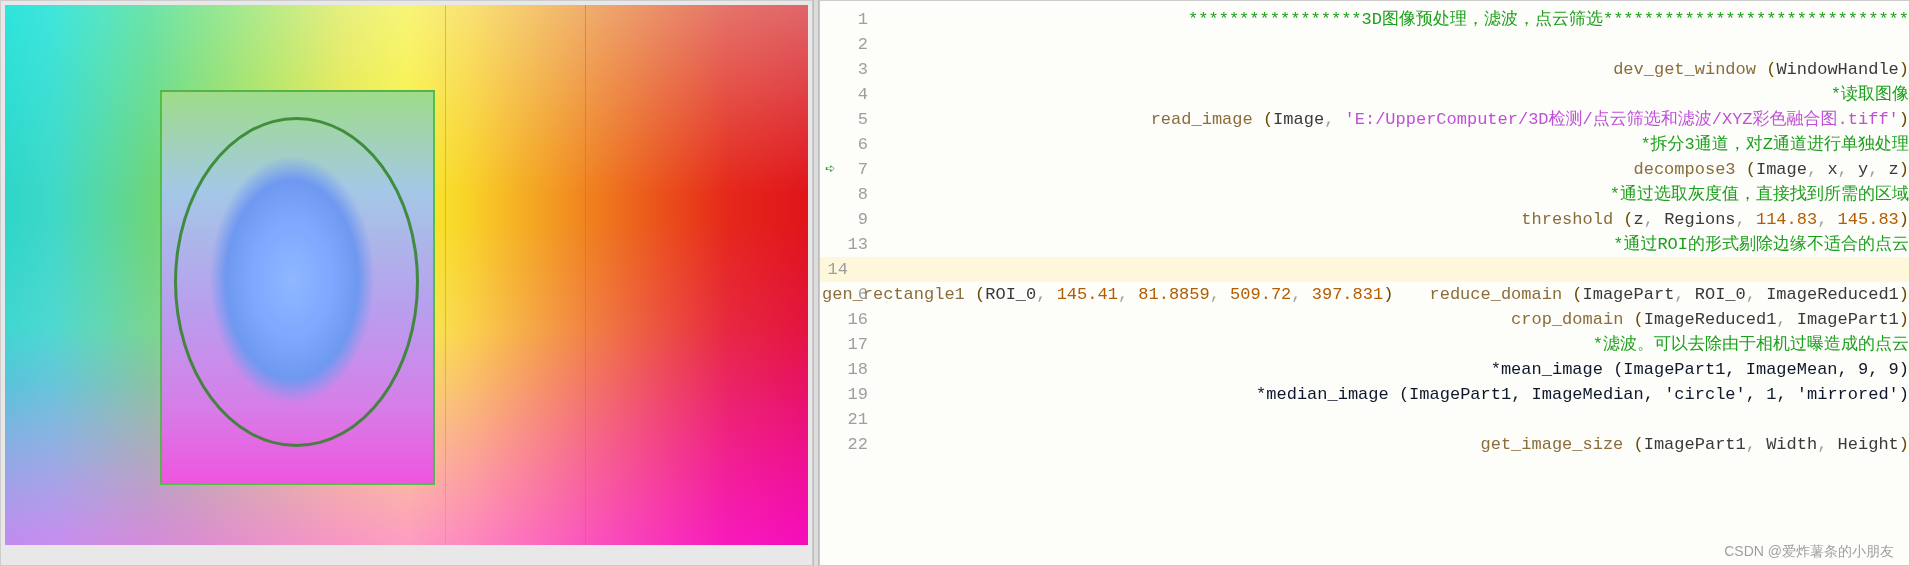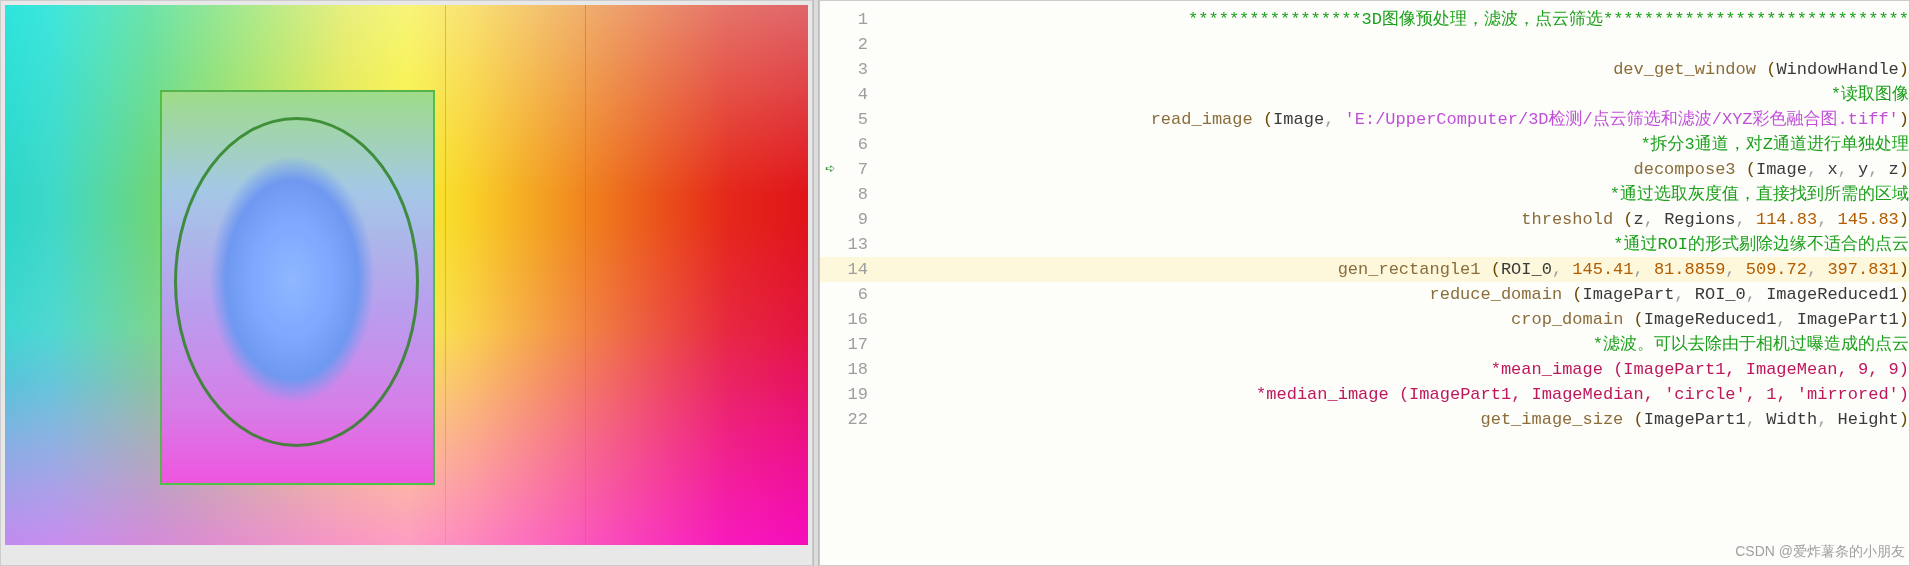--- a/index.html
+++ b/index.html
@@ -136,32 +136,33 @@
   padding-right: 8px;
   user-select: none;
 }
 .code {
   flex: 1;
   padding-left: 2px;
   text-align: right;
 }
 .line-highlight {
   background: #fdf7dc;
+  flex-direction: column;
 }
 .tok-comment { color: #1ca01c; }
 .tok-op { color: #8a6d3b; }
 .tok-par { color: #6a4a00; }
 .tok-id { color: #3a3a3a; }
 .tok-str { color: #c04fd8; }
 .tok-num { color: #b35c00; }
 .tok-gray { color: #9e9e9e; }
-.tok-disabled { color: #be185d; }
+.tok-disabled { color: #0f172a; }
 .watermark {
   position: absolute;
-  right: 4px;
+  right: 15px;
   bottom: 4px;
   color: rgba(120,120,120,0.7);
   font-size: 14px;
 }
 </style>
 </head>
 <body>
 
 <div class="left-panel">
   <div class="image-view">
@@ -188,16 +189,17 @@
       <div class="code-line"><div class="gutter-icon">➪</div><div class="line-num">7</div><div class="code"><span class="tok-op">decompose3</span> <span class="tok-par">(</span><span class="tok-id">Image</span><span class="tok-gray">, </span><span class="tok-id">x</span><span class="tok-gray">, </span><span class="tok-id">y</span><span class="tok-gray">, </span><span class="tok-id">z</span><span class="tok-par">)</span></div></div>
       <div class="code-line"><div class="gutter-icon"></div><div class="line-num">8</div><div class="code"><span class="tok-comment">*通过选取灰度值，直接找到所需的区域</span></div></div>
       <div class="code-line"><div class="gutter-icon"></div><div class="line-num">9</div><div class="code"><span class="tok-op">threshold</span> <span class="tok-par">(</span><span class="tok-id">z</span><span class="tok-gray">, </span><span class="tok-id">Regions</span><span class="tok-gray">, </span><span class="tok-num">114.83</span><span class="tok-gray">, </span><span class="tok-num">145.83</span><span class="tok-par">)</span></div></div>
       <div class="code-line"><div class="gutter-icon"></div><div class="line-num">13</div><div class="code"><span class="tok-comment">*通过ROI的形式剔除边缘不适合的点云</span></div></div>
       <div class="code-line line-highlight"><div class="gutter-icon"></div><div class="line-num">14</div><div class="code"><span class="tok-op">gen_rectangle1</span> <span class="tok-par">(</span><span class="tok-id">ROI_0</span><span class="tok-gray">, </span><span class="tok-num">145.41</span><span class="tok-gray">, </span><span class="tok-num">81.8859</span><span class="tok-gray">, </span><span class="tok-num">509.72</span><span class="tok-gray">, </span><span class="tok-num">397.831</span><span class="tok-par">)</span></div></div>
       <div class="code-line"><div class="gutter-icon"></div><div class="line-num">6</div><div class="code"><span class="tok-op">reduce_domain</span> <span class="tok-par">(</span><span class="tok-id">ImagePart</span><span class="tok-gray">, </span><span class="tok-id">ROI_0</span><span class="tok-gray">, </span><span class="tok-id">ImageReduced1</span><span class="tok-par">)</span></div></div>
       <div class="code-line"><div class="gutter-icon"></div><div class="line-num">16</div><div class="code"><span class="tok-op">crop_domain</span> <span class="tok-par">(</span><span class="tok-id">ImageReduced1</span><span class="tok-gray">, </span><span class="tok-id">ImagePart1</span><span class="tok-par">)</span></div></div>
       <div class="code-line"><div class="gutter-icon"></div><div class="line-num">17</div><div class="code"><span class="tok-comment">*滤波。可以去除由于相机过曝造成的点云</span></div></div>
       <div class="code-line"><div class="gutter-icon"></div><div class="line-num">18</div><div class="code"><span class="tok-disabled">*mean_image (ImagePart1, ImageMean, 9, 9)</span></div></div>
       <div class="code-line"><div class="gutter-icon"></div><div class="line-num">19</div><div class="code"><span class="tok-disabled">*median_image (ImagePart1, ImageMedian, 'circle', 1, 'mirrored')</span></div></div>
+      <div class="code-line"><div class="gutter-icon"></div><div class="line-num">21</div><div class="code"></div></div>
       <div class="code-line"><div class="gutter-icon"></div><div class="line-num">22</div><div class="code"><span class="tok-op">get_image_size</span> <span class="tok-par">(</span><span class="tok-id">ImagePart1</span><span class="tok-gray">, </span><span class="tok-id">Width</span><span class="tok-gray">, </span><span class="tok-id">Height</span><span class="tok-par">)</span></div></div>
     </div>
   <div class="watermark">CSDN @爱炸薯条的小朋友</div>
 </div>
 
 </body></html>

